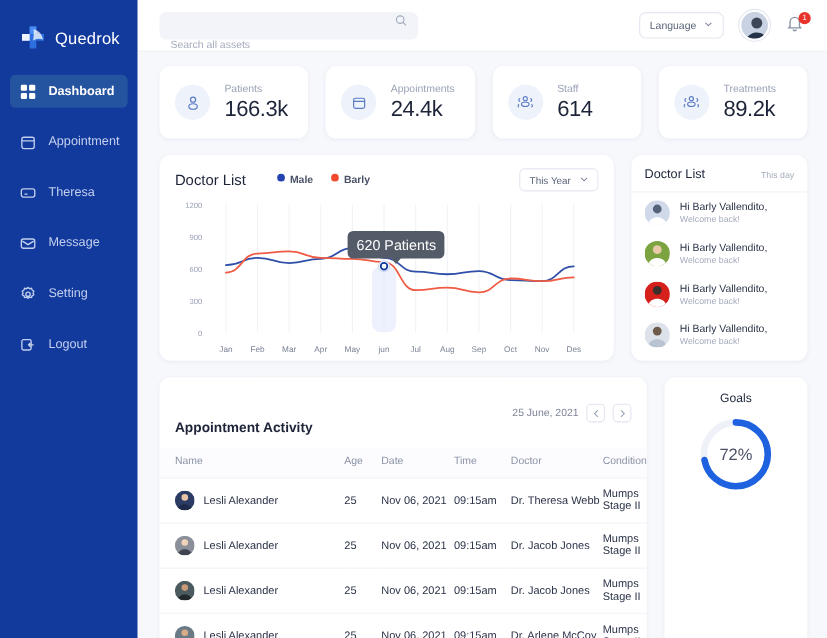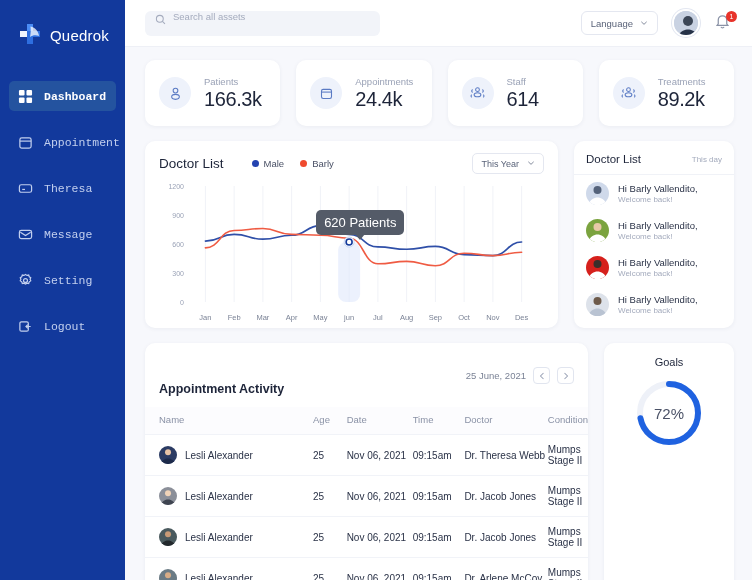--- a/index.html
+++ b/index.html
@@ -17,21 +17,21 @@
     background: #12399c;
     flex: 0 0 125px;
     position: relative;
   }
   .brand {
     display: flex; align-items: center; gap: 7px;
     padding: 22px 0 0 17px;
   }
   .brand-mark { width: 26px; height: 26px; position: relative; flex: 0 0 26px; }
   .brand-name { color: #fff; font-size: 15px; letter-spacing: .2px; }
-  .nav { margin-top: 33px; display: flex; flex-direction: column; font-family: Liberation Mono, monospace; }
+  .nav { margin-top: 20px; display: flex; flex-direction: column; }
   .nav-item {
     display: flex; align-items: center; gap: 11px;
     height: 30px; margin: 0 9px 16px 9px;
     padding-left: 9px;
     border-radius: 5px;
     color: #c2cfee; font-size: 11.5px;
     cursor: pointer;
   }
   .nav-item.active { background: #24539f; color: #ffffff; font-weight: bold; }
   .nav-ico { width: 15px; height: 15px; flex: 0 0 15px; display:block; }
@@ -41,22 +41,23 @@
 
   .topbar {
     height: 47px; background: #ffffff;
     display: flex; align-items: center;
     padding: 0 18px 0 20px;
     border-bottom: 1px solid #eef0f6;
   }
   .search {
     width: 235px; height: 25px;
     background: #f2f4f9; border-radius: 6px;
-    display: flex; align-items: flex-start; gap: 7px;
+    display: flex; align-items: flex-end; gap: 7px;
     padding: 0 10px;
+    flex-direction: column;
   }
   .search input {
     border: none; outline: none; background: transparent;
     font-size: 9.5px; color: #5a6379; width: 100%;
     font-family: "Liberation Sans", sans-serif;
   }
   .search input::placeholder { color: #a4abbd; }
   .top-right { margin-left: auto; display: flex; align-items: center; gap: 14px; }
   .lang {
     display: flex; align-items: center; gap: 7px;
@@ -104,21 +105,21 @@
   .row2 { display: flex; gap: 16px; margin-top: 15px; }
   .chart-card {
     flex: 1; background: #fff; border-radius: 10px;
     box-shadow: 0 1px 4px rgba(30,45,90,.06);
     padding: 12px 14px 8px 14px;
     height: 187px; position: relative;
   }
   .chart-head { display: flex; align-items: center; }
   .chart-title { font-size: 13.5px; color: #1d2439; }
   .legend { display: flex; gap: 16px; margin-left: 28px; }
-  .legend-item { display: flex; align-items: center; gap: 5px; font-size: 9.5px; color: #4a5166; }
+  .legend-item { display: flex; align-items: flex-start; gap: 5px; font-size: 9.5px; color: #4a5166; font-weight: bold; }
   .dot { width: 7px; height: 7px; border-radius: 50%; display: block; }
   .range {
     margin-left: auto; display: flex; align-items: center; gap: 8px;
     border: 1px solid #e4e7f0; border-radius: 5px;
     height: 21px; padding: 0 8px; font-size: 9px; color: #5a6379; cursor: pointer;
   }
   .plot { position: relative; margin-top: 6px; height: 150px; }
   .plot svg { display: block; }
   .tooltip {
     position: absolute; left: 155px; top: 12px;

